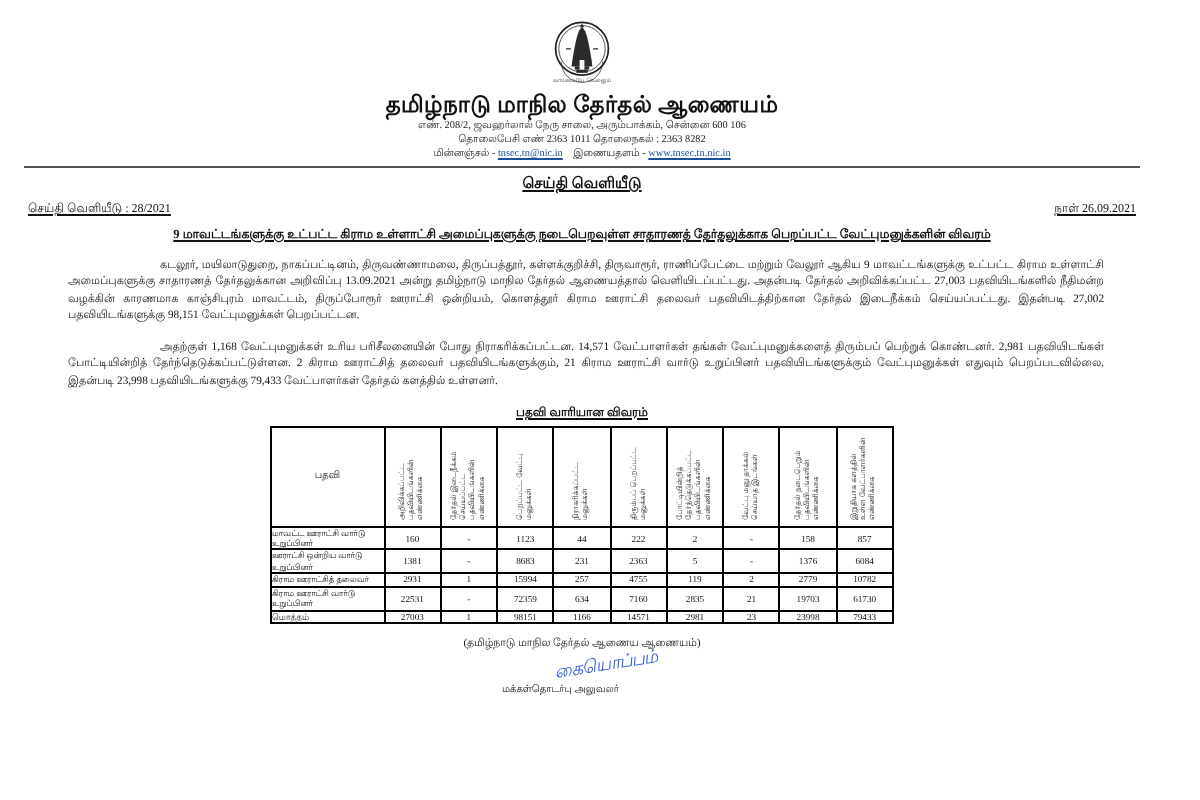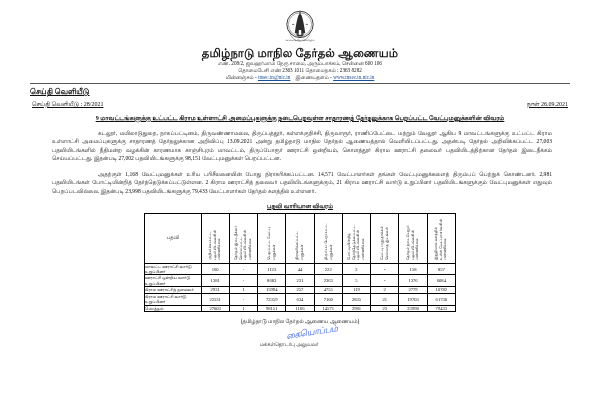--- a/index.html
+++ b/index.html
@@ -13,21 +13,21 @@
     overflow: hidden;
     font-family: "Liberation Serif", serif;
     color: #111111;
   }
 
   .page {
     position: relative;
     width: 600px;
     height: 400px;
     box-sizing: border-box;
-    padding: 4px 30px 0 30px;
+    padding: 4px 30px 0 12px;
     background: #ffffff;
   }
 
   
   .letterhead {
     text-align: center;
   }
   .emblem {
     width: 40px;
     height: 40px;
@@ -58,21 +58,21 @@
     text-decoration: underline;
   }
   .rule {
     border: none;
     border-top: 0.7px solid #555;
     margin: 2px 0 3px 0;
   }
 
   
   .release-title {
-    text-align: left;
+    text-align: center;
     font-size: 7.6px;
     font-weight: bold;
     text-decoration: underline;
     margin: 0 0 4px 0;
   }
   .meta-row {
     display: flex;
     justify-content: space-between;
     align-items: baseline;
     font-size: 6px;

